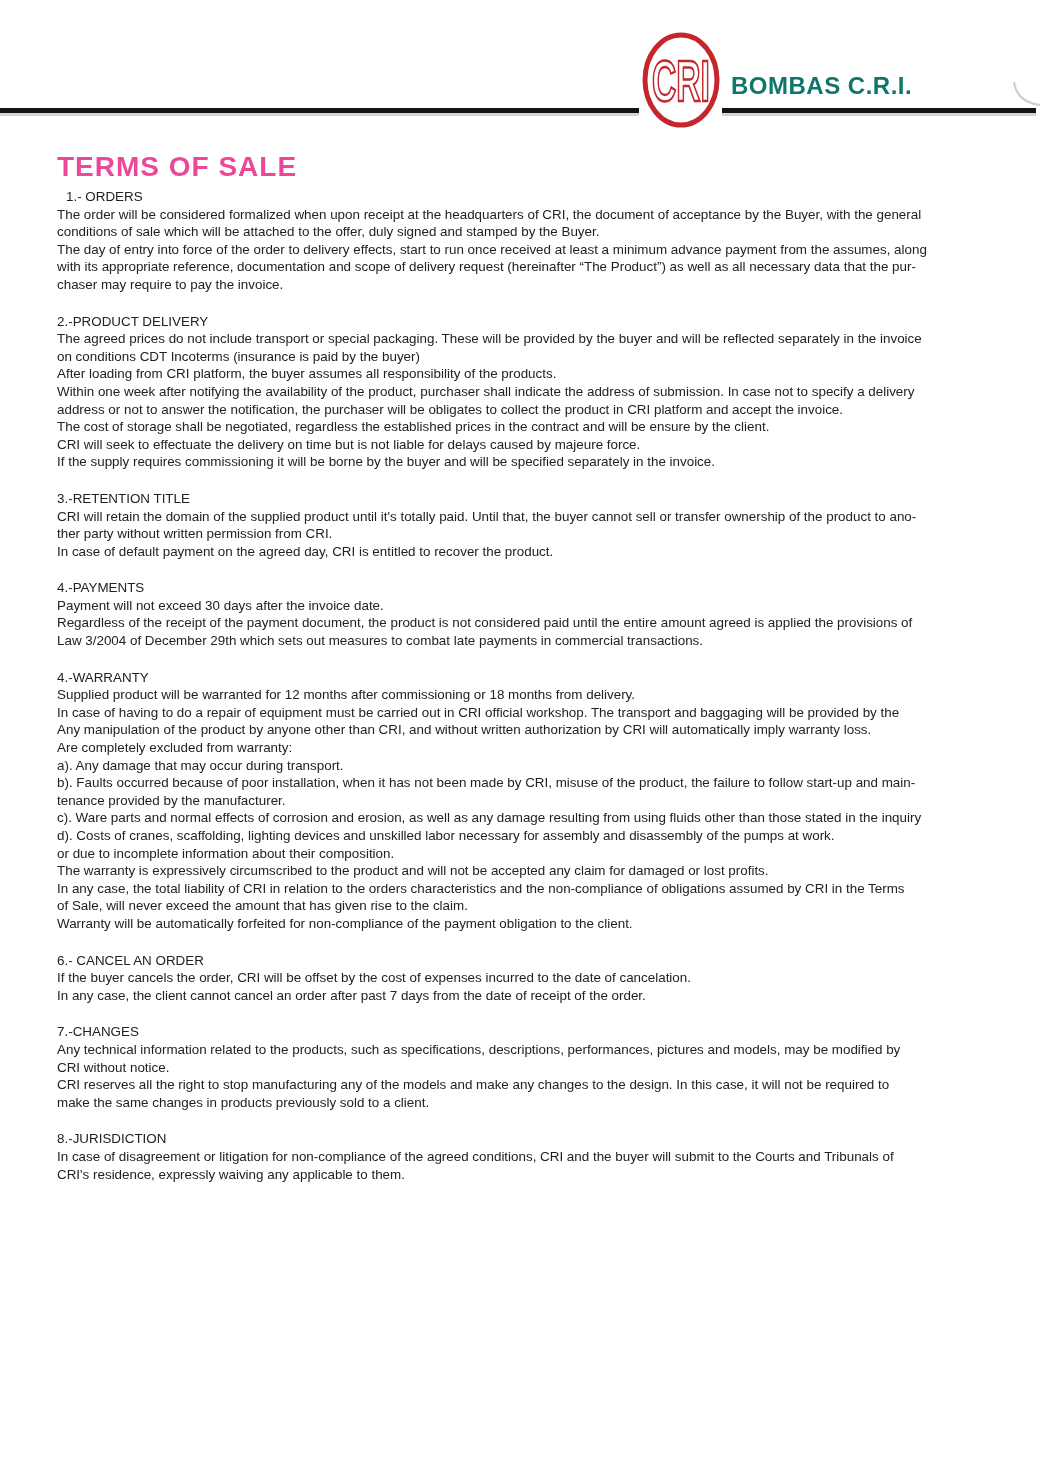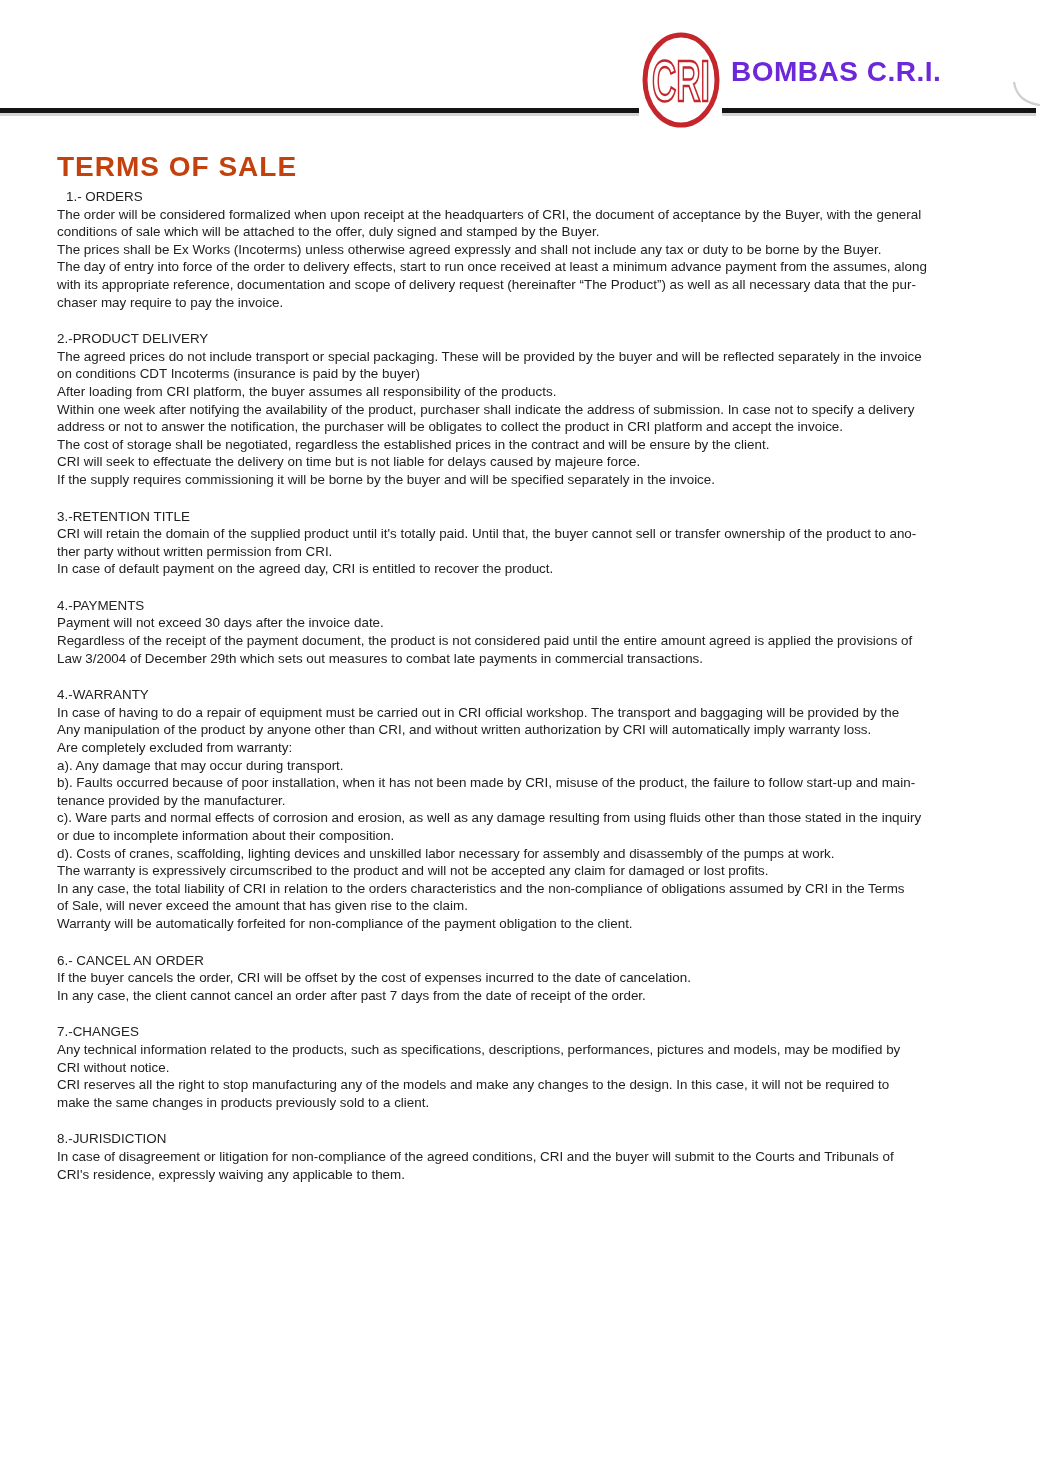--- a/index.html
+++ b/index.html
@@ -31,44 +31,44 @@
   .logo-wrap {
     position: absolute;
     left: 638px;
     top: 30px;
     width: 86px;
     height: 100px;
   }
   .brand {
     position: absolute;
     left: 731px;
-    top: 56px;
-    font-size: 28px;
+    top: 72px;
+    font-size: 24px;
     font-weight: bold;
     letter-spacing: 0.5px;
-    color: #6d28d9;
+    color: #0f766e;
     white-space: nowrap;
   }
   
   .scan-curve {
     position: absolute;
     left: 1008px;
     top: 78px;
     width: 32px;
     height: 30px;
   }
 
   .doc-title {
     position: absolute;
     left: 57px;
     top: 132px;
     font-size: 28px;
     font-weight: bold;
     letter-spacing: 1px;
-    color: #c2410c;
+    color: #ec4899;
     white-space: nowrap;
   }
 
   .content {
     position: absolute;
     left: 57px;
     top: 177px;
     width: 940px;
     font-size: 13.4px;
     line-height: 17.6px;
@@ -100,21 +100,20 @@
     <path d="M 6 4 Q 9 24 32 27" fill="none" stroke="#cfcfcf" stroke-width="2.2"></path>
   </svg>
 
   <h1 class="doc-title">TERMS OF SALE</h1>
 
   <main class="content" id="content">
       <section class="section">
         <div class="sec-heading">1.- ORDERS</div>
         <div class="sec-line">The order will be considered formalized when upon receipt at the headquarters of CRI, the document of acceptance by the Buyer, with the general</div>
         <div class="sec-line">conditions of sale which will be attached to the offer, duly signed and stamped by the Buyer.</div>
-        <div class="sec-line">The prices shall be Ex Works (Incoterms) unless otherwise agreed expressly and shall not include any tax or duty to be borne by the Buyer.</div>
         <div class="sec-line">The day of entry into force of the order to delivery effects, start to run once received at least a minimum advance payment from the assumes, along</div>
         <div class="sec-line">with its appropriate reference, documentation and scope of delivery request (hereinafter “The Product”) as well as all necessary data that the pur-</div>
         <div class="sec-line">chaser may require to pay the invoice.</div>
       </section>
       <section class="section">
         <div class="sec-heading">2.-PRODUCT DELIVERY</div>
         <div class="sec-line">The agreed prices do not include transport or special packaging. These will be provided by the buyer and will be reflected separately in the invoice</div>
         <div class="sec-line">on conditions CDT Incoterms (insurance is paid by the buyer)</div>
         <div class="sec-line">After loading from CRI platform, the buyer assumes all responsibility of the products.</div>
         <div class="sec-line">Within one week after notifying the availability of the product, purchaser shall indicate the address of submission. In case not to specify a delivery</div>
@@ -130,29 +129,30 @@
         <div class="sec-line">In case of default payment on the agreed day, CRI is entitled to recover the product.</div>
       </section>
       <section class="section">
         <div class="sec-heading">4.-PAYMENTS</div>
         <div class="sec-line">Payment will not exceed 30 days after the invoice date.</div>
         <div class="sec-line">Regardless of the receipt of the payment document, the product is not considered paid until the entire amount agreed is applied the provisions of</div>
         <div class="sec-line">Law 3/2004 of December 29th which sets out measures to combat late payments in commercial transactions.</div>
       </section>
       <section class="section">
         <div class="sec-heading">4.-WARRANTY</div>
+        <div class="sec-line">Supplied product will be warranted for 12 months after commissioning or 18 months from delivery.</div>
         <div class="sec-line">In case of having to do a repair of equipment must be carried out in CRI official workshop. The transport and baggaging will be provided by the</div>
         <div class="sec-line">Any manipulation of the product by anyone other than CRI, and without written authorization by CRI will automatically imply warranty loss.</div>
         <div class="sec-line">Are completely excluded from warranty:</div>
         <div class="sec-line">a). Any damage that may occur during transport.</div>
         <div class="sec-line">b). Faults occurred because of poor installation, when it has not been made by CRI, misuse of the product, the failure to follow start-up and main-</div>
         <div class="sec-line">tenance provided by the manufacturer.</div>
         <div class="sec-line">c). Ware parts and normal effects of corrosion and erosion, as well as any damage resulting from using fluids other than those stated in the inquiry</div>
+        <div class="sec-line">d). Costs of cranes, scaffolding, lighting devices and unskilled labor necessary for assembly and disassembly of the pumps at work.</div>
         <div class="sec-line">or due to incomplete information about their composition.</div>
-        <div class="sec-line">d). Costs of cranes, scaffolding, lighting devices and unskilled labor necessary for assembly and disassembly of the pumps at work.</div>
         <div class="sec-line">The warranty is expressively circumscribed to the product and will not be accepted any claim for damaged or lost profits.</div>
         <div class="sec-line">In any case, the total liability of CRI in relation to the orders characteristics and the non-compliance of obligations assumed by CRI in the Terms</div>
         <div class="sec-line">of Sale, will never exceed the amount that has given rise to the claim.</div>
         <div class="sec-line">Warranty will be automatically forfeited for non-compliance of the payment obligation to the client.</div>
       </section>
       <section class="section">
         <div class="sec-heading">6.- CANCEL AN ORDER</div>
         <div class="sec-line">If the buyer cancels the order, CRI will be offset by the cost of expenses incurred to the date of cancelation.</div>
         <div class="sec-line">In any case, the client cannot cancel an order after past 7 days from the date of receipt of the order.</div>
       </section>

